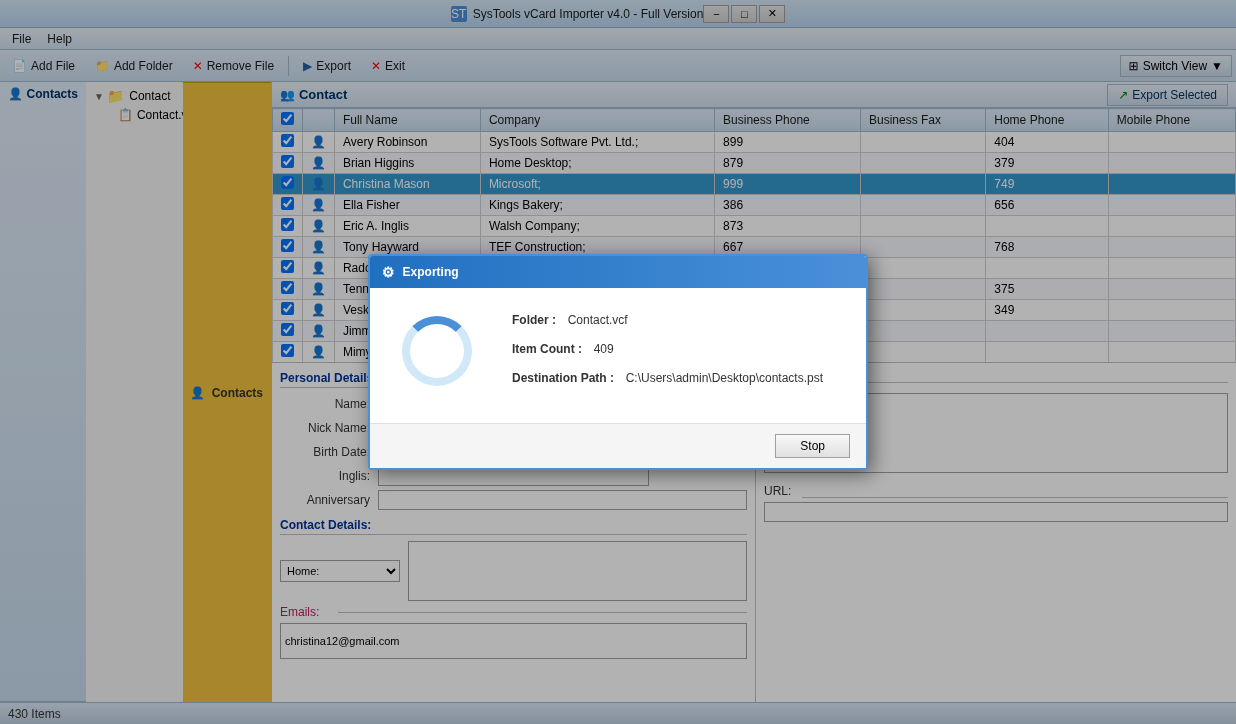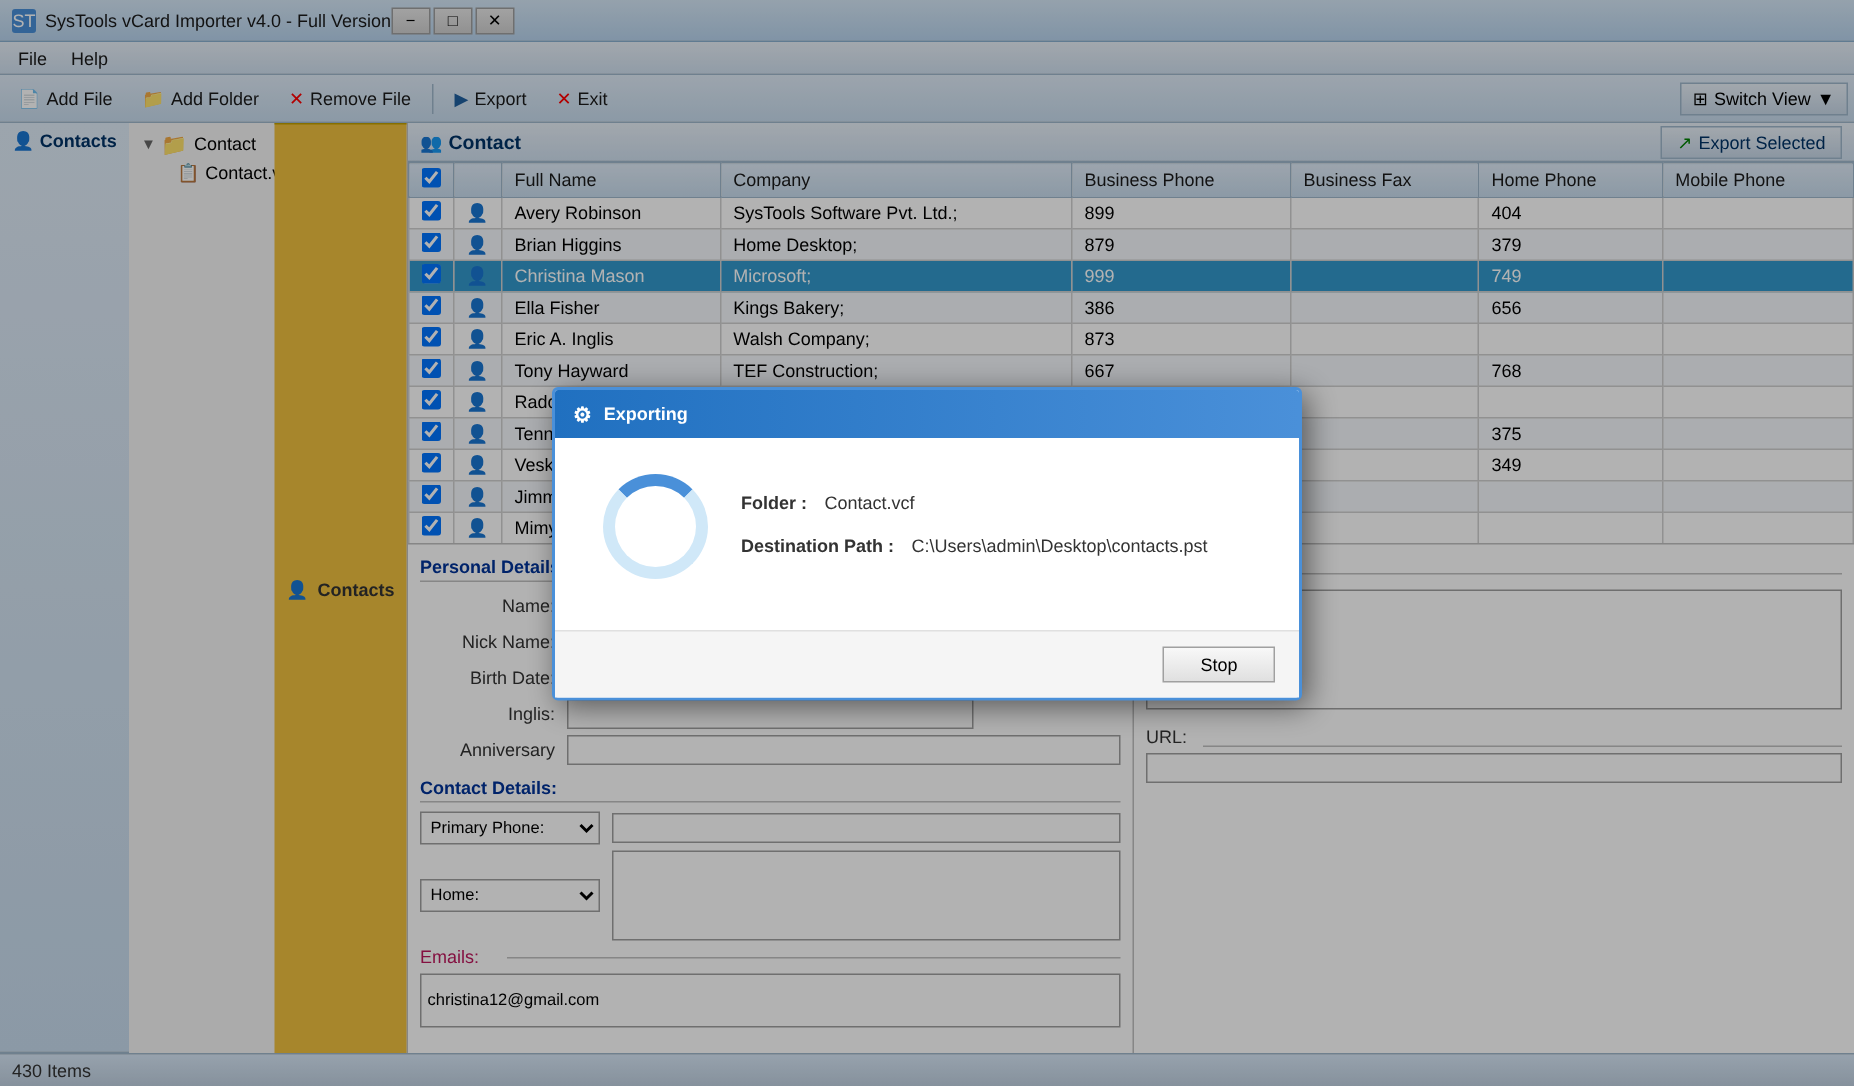--- a/index.html
+++ b/index.html
@@ -4,21 +4,21 @@
   <style>
     * { box-sizing: border-box; margin: 0; padding: 0; font-family: 'Segoe UI', Tahoma, sans-serif; font-size: 12px; }
     body { background: #f0f0f0; width: 1236px; height: 724px; overflow: hidden; position: relative; }
 
     
     .title-bar {
       background: linear-gradient(to bottom, #d6e8f7, #b8d4ee);
       height: 28px;
       display: flex;
       align-items: center;
-      justify-content: flex-start;
+      justify-content: center;
       padding: 0 8px;
       border-bottom: 1px solid #8ab0d0;
     }
     .title-bar-left {
       display: flex;
       align-items: center;
       gap: 6px;
     }
     .title-bar-icon {
       width: 16px; height: 16px;
@@ -286,21 +286,21 @@
       color: white;
       font-weight: bold;
       display: flex;
       align-items: center;
       gap: 8px;
       border-radius: 2px 2px 0 0;
     }
     .modal-body {
       padding: 24px 32px;
       display: flex;
-      gap: 12px;
+      gap: 30px;
       align-items: center;
     }
     .modal-spinner {
       width: 80px; height: 80px;
       position: relative;
       flex-shrink: 0;
     }
     .spinner-ring {
       width: 70px; height: 70px;
       border: 8px solid #d0e8f8;
@@ -664,28 +664,20 @@
           <span class="form-label">Inglis:</span>
           <input class="form-input" type="text" style="width: 200px;">
         </div>
         <div class="form-row">
           <span class="form-label">Anniversary</span>
           <input class="form-input" type="text" style="width: 200px;">
         </div>
 
         <div class="section-header" style="margin-top: 8px;">Contact Details:</div>
 
-        <div class="form-row">
-          <select class="form-select" style="width: 120px;">
-            <option>Primary Phone:</option>
-            <option>Home Phone:</option>
-            <option>Work Phone:</option>
-          </select>
-          <input class="form-input" type="text" style="flex: 1 1 0%;">
-        </div>
 
         <div class="form-row">
           <select class="form-select" style="width: 120px;">
             <option>Home:</option>
             <option>Work:</option>
           </select>
           <textarea style="flex: 1 1 0%; height: 60px; border: 1px solid rgb(160, 160, 160); resize: none; font-size: 11px; padding: 2px;"></textarea>
         </div>
 
         <div class="emails-row">
@@ -732,20 +724,24 @@
     <div class="modal-body">
       <div class="modal-spinner">
         <div class="spinner-ring"></div>
       </div>
       <div class="modal-info">
         <div class="modal-info-row">
           <span class="modal-info-label">Folder :</span>
           <span style="margin-left:8px;">Contact.vcf</span>
         </div>
         <div class="modal-info-row">
+          <span class="modal-info-label">Item Count :</span>
+          <span style="margin-left:8px;">409</span>
+        </div>
+        <div class="modal-info-row">
           <span class="modal-info-label">Destination Path :</span>
           <span style="margin-left:8px;">C:\Users\admin\Desktop\contacts.pst</span>
         </div>
       </div>
     </div>
     <div class="modal-footer">
       <button class="stop-btn">Stop</button>
     </div>
   </div>
 </div>

